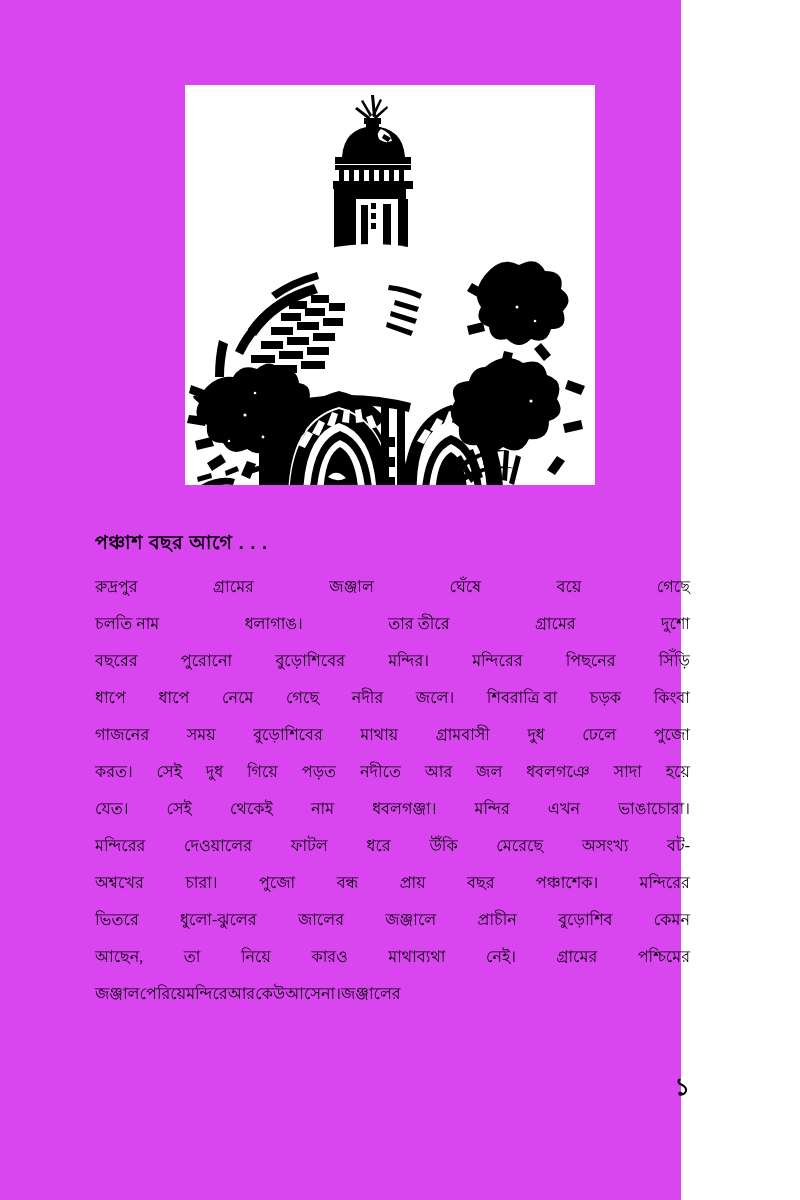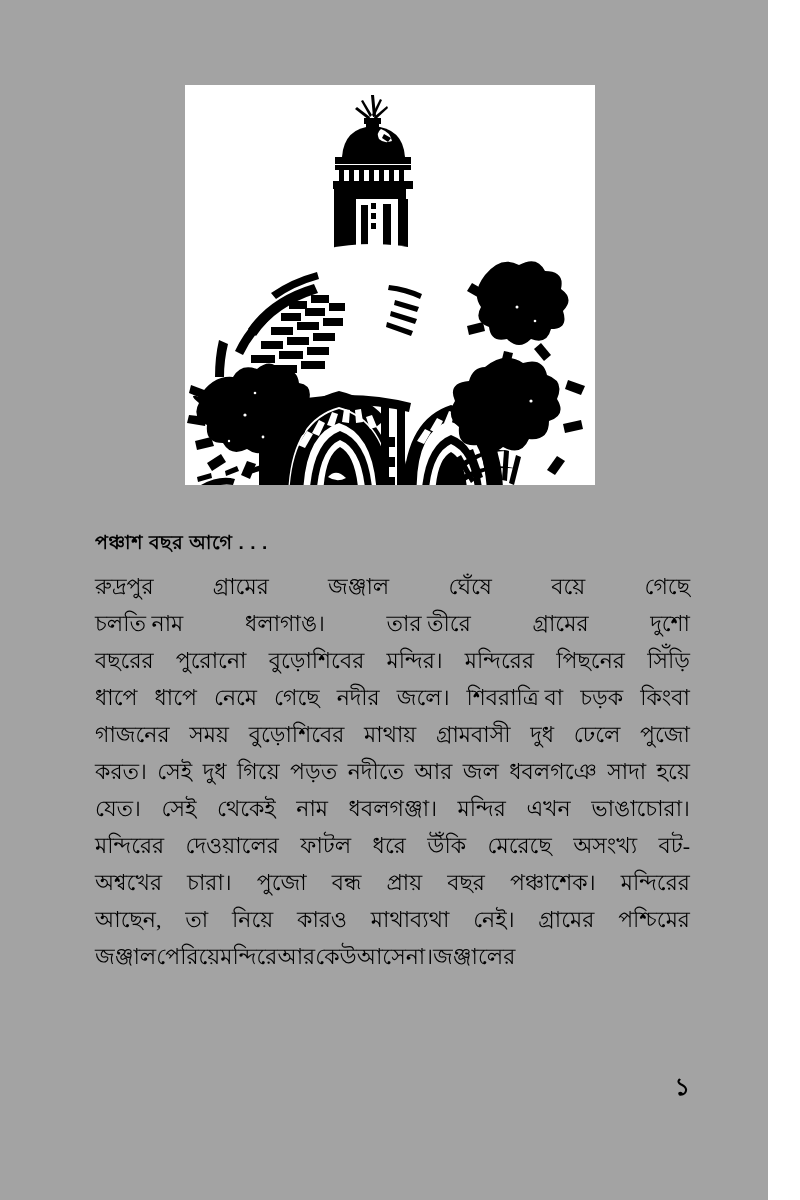--- a/index.html
+++ b/index.html
@@ -11,23 +11,23 @@
   body {
     width: 800px;
     height: 1200px;
     overflow: hidden;
     font-family: "Liberation Serif", "DejaVu Serif", serif;
     color: #000000;
   }
 
   .page {
     position: relative;
-    width: 768px;
+    width: 681px;
     height: 1200px;
-    background: #a3a3a3;
+    background: #d946ef;
     box-sizing: border-box;
   }
 
   
   .illustration-block {
     position: absolute;
     left: 185px;
     top: 85px;
     width: 410px;
     height: 400px;
@@ -65,21 +65,21 @@
     font-size: 0;           
     line-height: 0;
   }
 
   
   .text-line {
     display: flex;
     justify-content: space-between;
     align-items: baseline;
     width: 100%;
-    font-size: 22px;
+    font-size: 16px;
     line-height: 37px;
     height: 37px;
     color: #000000;
     white-space: pre;
   }
   .text-line.last-line {
     justify-content: flex-start;
   }
   .text-line > span {
     display: inline-block;
@@ -331,20 +331,21 @@
 
     <div class="text-line"><span>রুদ্রপুর</span><span>গ্রামের</span><span>জঞ্জাল</span><span>ঘেঁষে</span><span>বয়ে</span><span>গেছে</span></div>
         <div class="text-line"><span>চলতি নাম</span><span>ধলাগাঙ।</span><span>তার তীরে</span><span>গ্রামের</span><span>দুশো</span></div>
         <div class="text-line"><span>বছরের</span><span>পুরোনো</span><span>বুড়োশিবের</span><span>মন্দির।</span><span>মন্দিরের</span><span>পিছনের</span><span>সিঁড়ি</span></div>
         <div class="text-line"><span>ধাপে</span><span>ধাপে</span><span>নেমে</span><span>গেছে</span><span>নদীর</span><span>জলে।</span><span>শিবরাত্রি বা</span><span>চড়ক</span><span>কিংবা</span></div>
         <div class="text-line"><span>গাজনের</span><span>সময়</span><span>বুড়োশিবের</span><span>মাথায়</span><span>গ্রামবাসী</span><span>দুধ</span><span>ঢেলে</span><span>পুজো</span></div>
         <div class="text-line"><span>করত।</span><span>সেই</span><span>দুধ</span><span>গিয়ে</span><span>পড়ত</span><span>নদীতে</span><span>আর</span><span>জল</span><span>ধবলগঞে</span><span>সাদা</span><span>হয়ে</span></div>
         <div class="text-line"><span>যেত।</span><span>সেই</span><span>থেকেই</span><span>নাম</span><span>ধবলগঞ্জা।</span><span>মন্দির</span><span>এখন</span><span>ভাঙাচোরা।</span></div>
         <div class="text-line"><span>মন্দিরের</span><span>দেওয়ালের</span><span>ফাটল</span><span>ধরে</span><span>উঁকি</span><span>মেরেছে</span><span>অসংখ্য</span><span>বট-</span></div>
         <div class="text-line"><span>অশ্বখের</span><span>চারা।</span><span>পুজো</span><span>বন্ধ</span><span>প্রায়</span><span>বছর</span><span>পঞ্চাশেক।</span><span>মন্দিরের</span></div>
+        <div class="text-line"><span>ভিতরে</span><span>ধুলো-ঝুলের</span><span>জালের</span><span>জঞ্জালে</span><span>প্রাচীন</span><span>বুড়োশিব</span><span>কেমন</span></div>
         <div class="text-line"><span>আছেন,</span><span>তা</span><span>নিয়ে</span><span>কারও</span><span>মাথাব্যথা</span><span>নেই।</span><span>গ্রামের</span><span>পশ্চিমের</span></div>
         <div class="text-line last-line"><span>জঞ্জাল</span> <span>পেরিয়ে</span> <span>মন্দিরে</span> <span>আর</span> <span>কেউ</span> <span>আসে</span> <span>না।</span> <span>জঞ্জালের</span></div>
       </div>
 
   </div>
 
   <div class="folio">১</div>
 
 </div>
 

